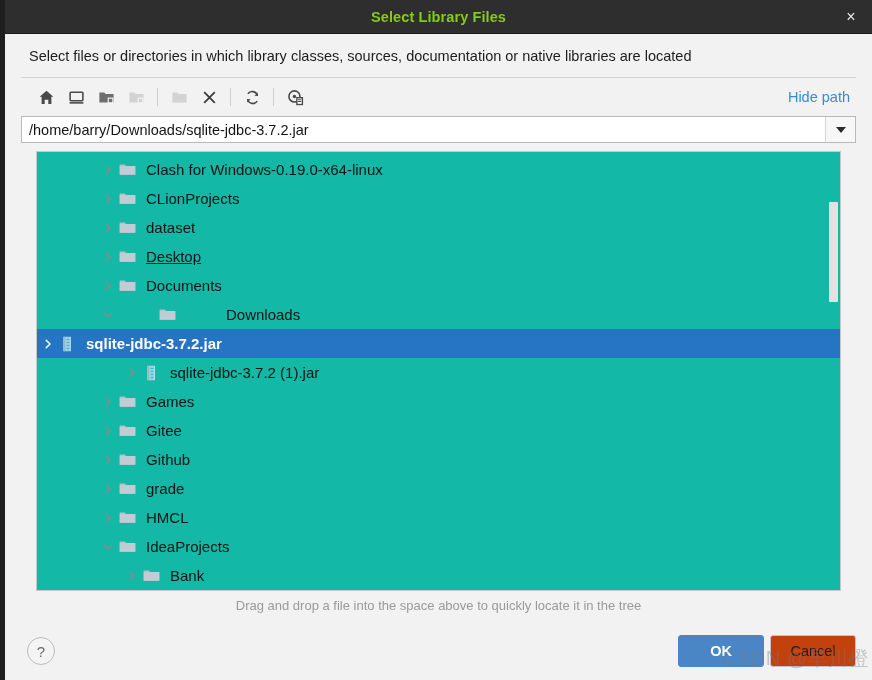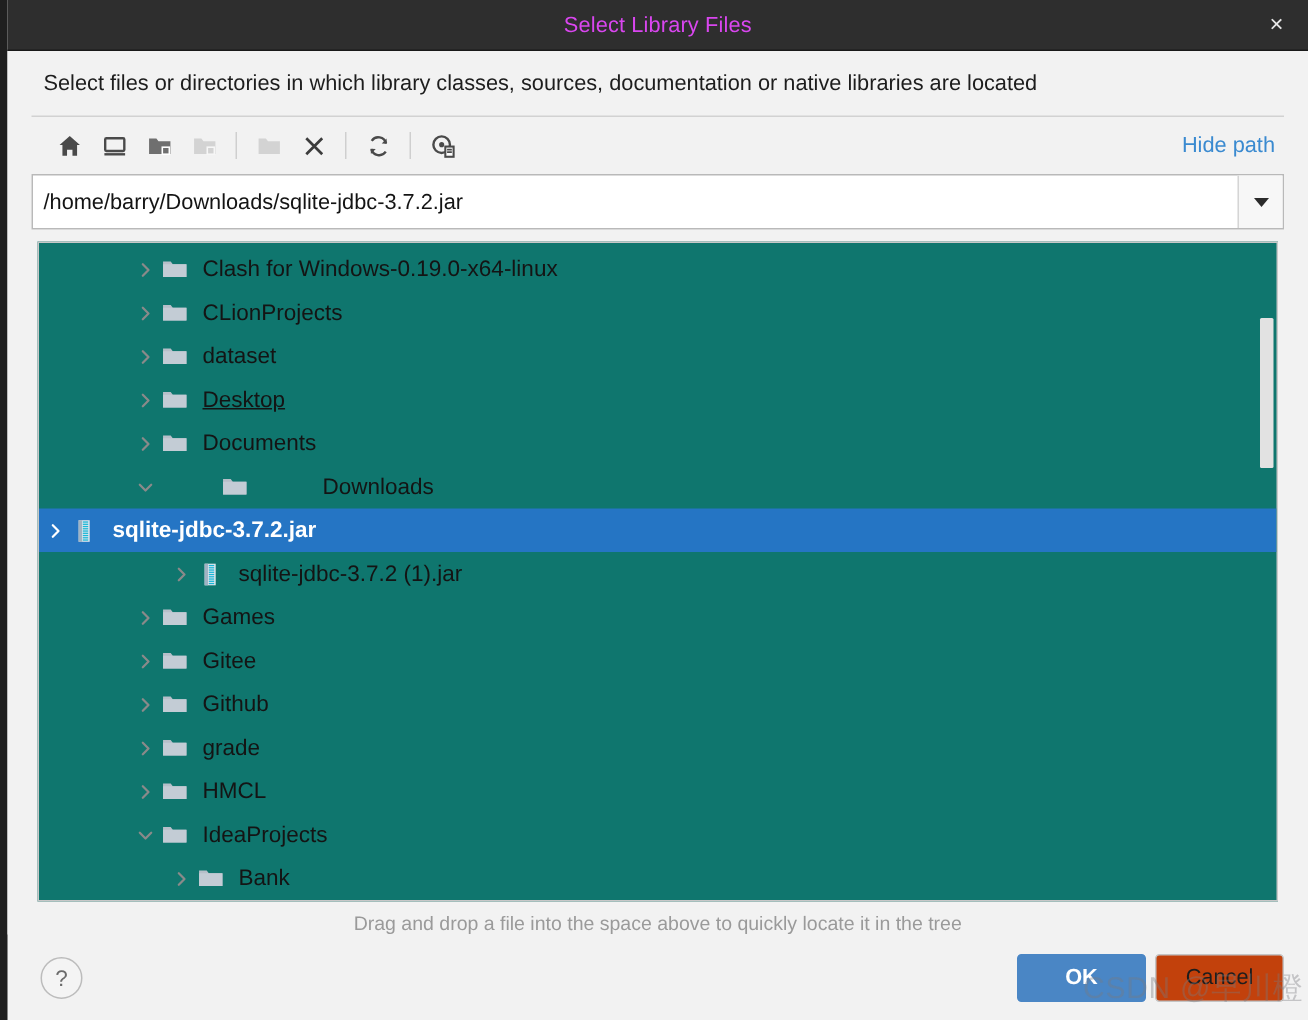--- a/index.html
+++ b/index.html
@@ -34,21 +34,22 @@
     color: #f0f0f0;
     flex: 0 0 33px;
     display: flex;
     align-items: center;
     justify-content: center;
     border-bottom: 1px solid #1a1a1a;
   }
   .title-text {
     font-size: 14.5px;
     letter-spacing: .1px;
-    color: #d946ef;
+    color: #84cc16;
+    font-weight: bold;
   }
   .titlebar-close {
     position: absolute;
     right: 8px; top: 50%;
     transform: translateY(-50%);
     width: 26px; height: 26px;
     display: flex; align-items: center; justify-content: center;
     color: #e8e8e8;
     font-size: 16px;
     line-height: 1;
@@ -108,21 +109,21 @@
   }
 
   
   .pathrow {
     padding: 0 4px 8px 4px;
     display: flex;
   }
   .path-combo {
     flex: 1 1 auto;
     display: flex;
-    height: 37px;
+    height: 27px;
     border: 1px solid #b9b9b9;
     background: #ffffff;
     box-sizing: border-box;
   }
   .path-value {
     flex: 1 1 auto;
     display: flex;
     align-items: center;
     padding-left: 7px;
     font-size: 14.5px;
@@ -141,24 +142,24 @@
   .caret-down {
     width: 0; height: 0;
     border-left: 5px solid transparent;
     border-right: 5px solid transparent;
     border-top: 6px solid #2b2b2b;
   }
 
   
   .tree-wrap {
     position: relative;
-    margin: 0 8px;
+    margin: 0 19px;
     height: 440px;
     border: 1px solid #c8c8c8;
-    background: #0f766e;
+    background: #14b8a6;
     overflow: hidden;
     box-sizing: border-box;
   }
   .tree {
     position: absolute;
     left: 0; top: 0; right: 0;
     padding-top: 3px;
   }
   .tree-row {
     height: 29px;

